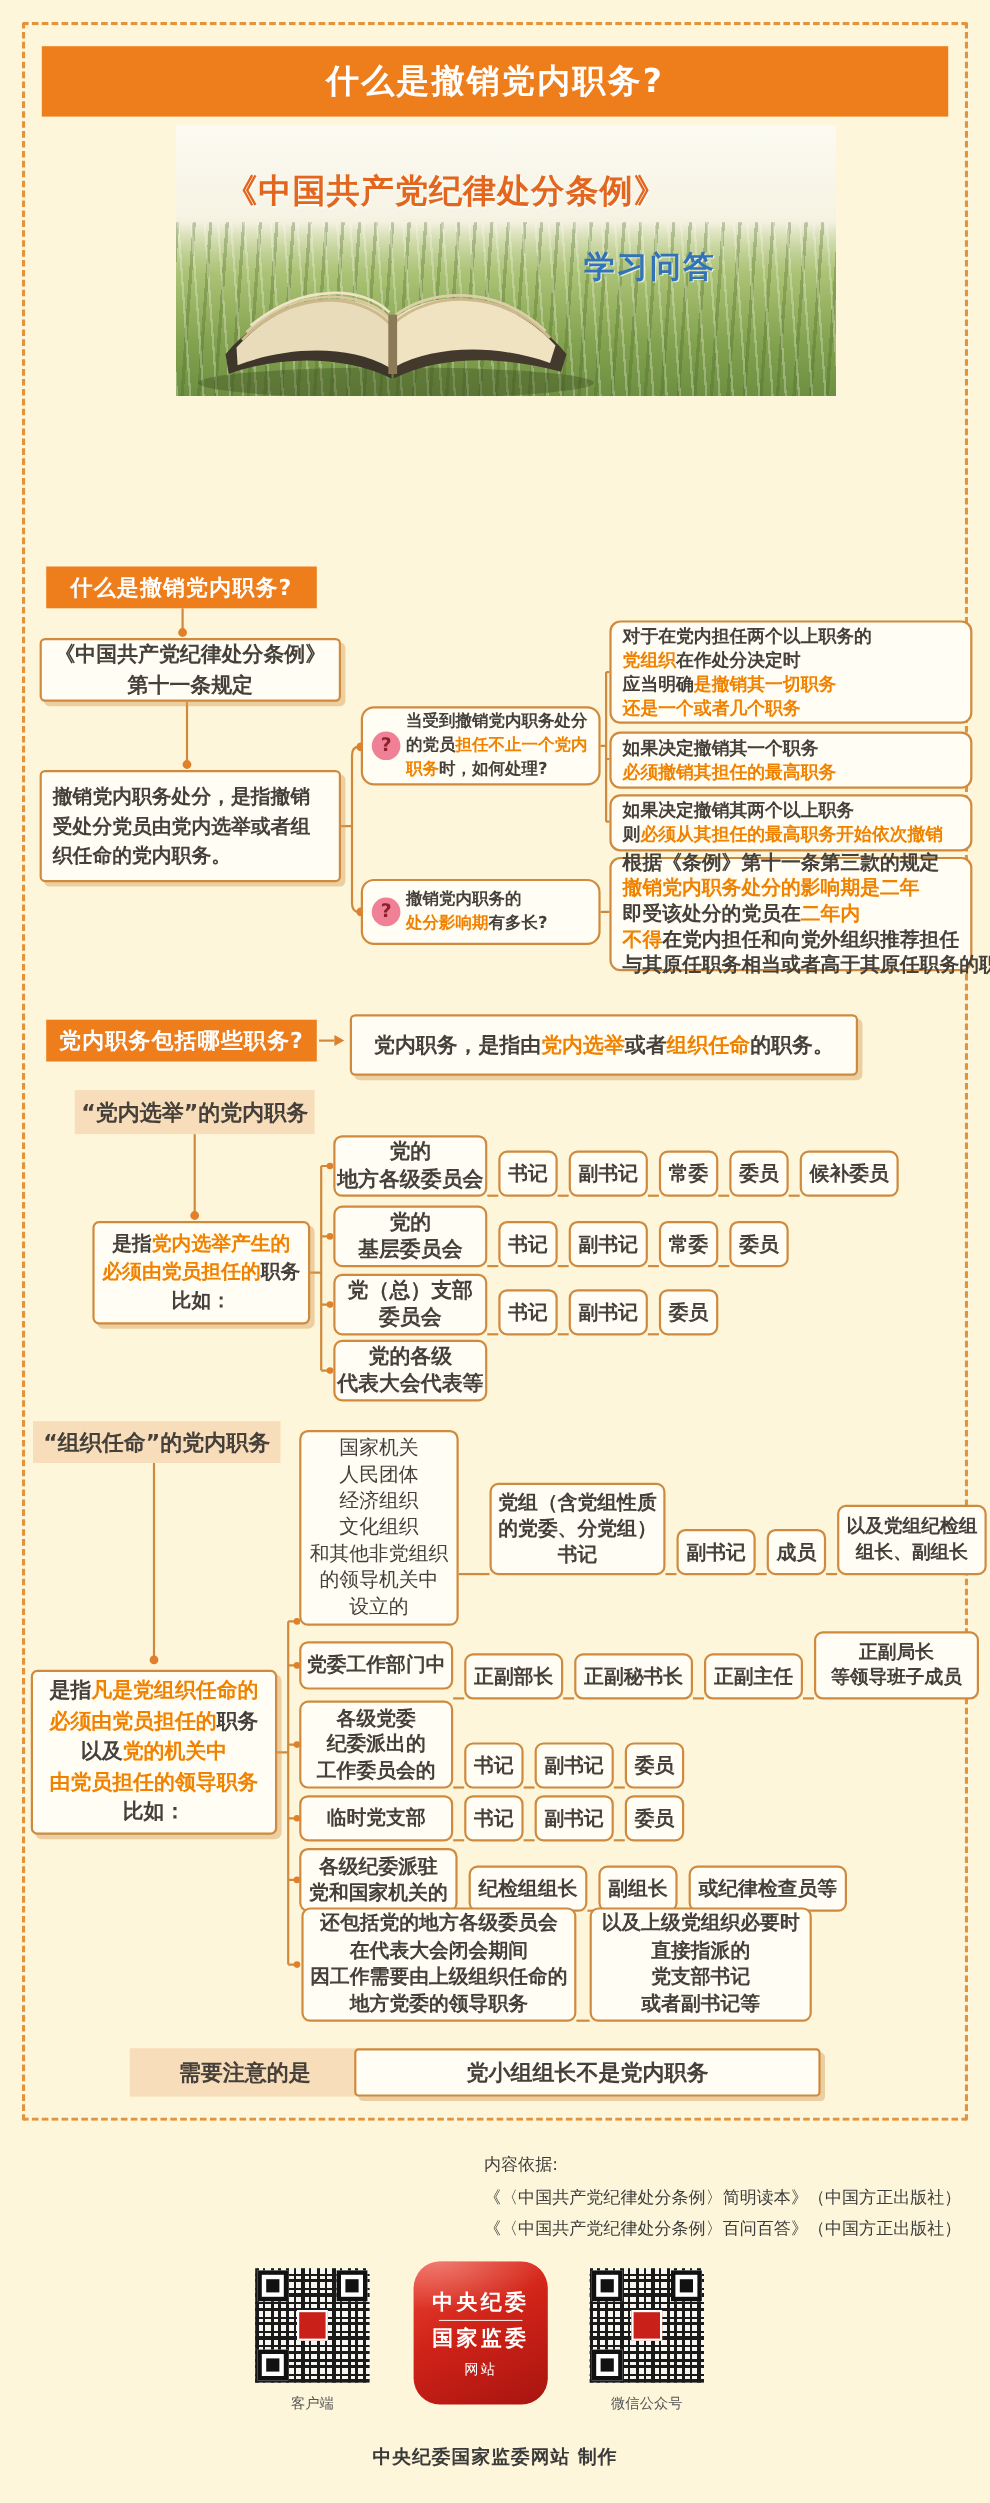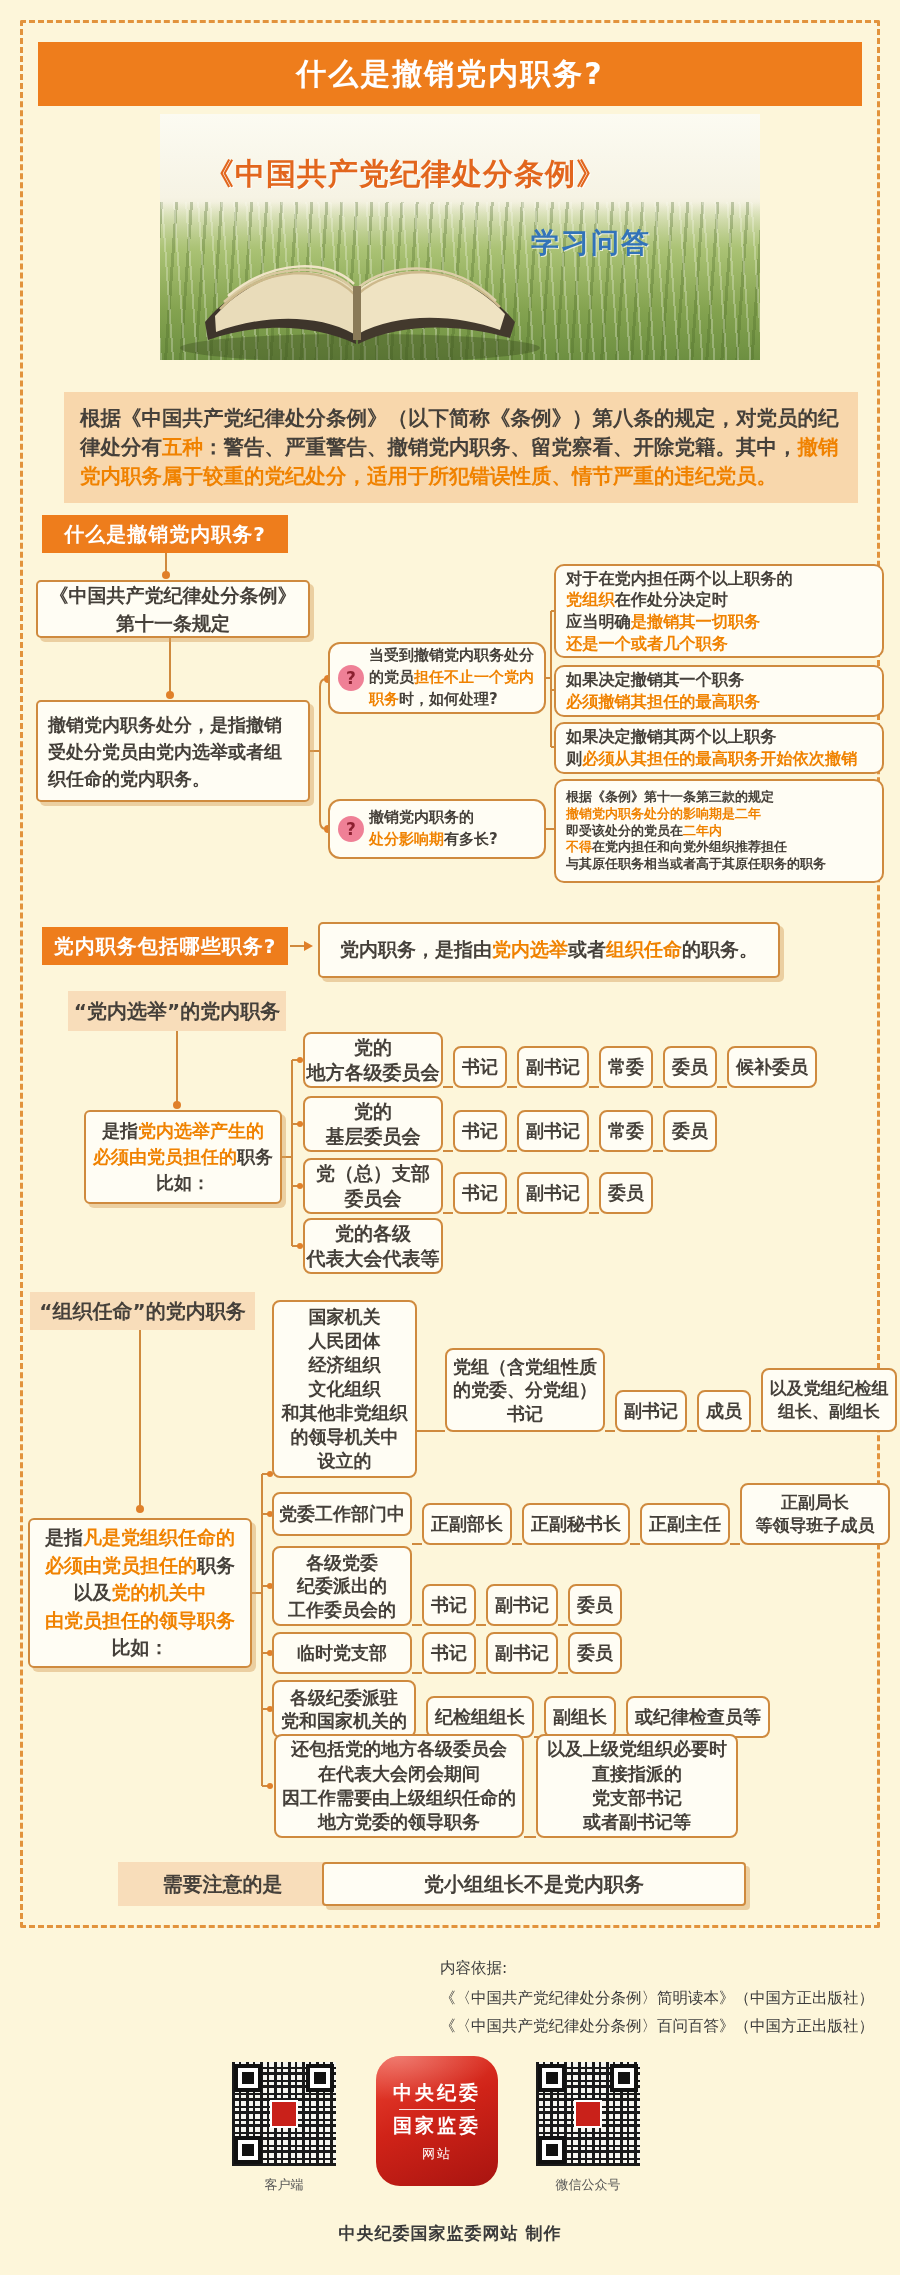--- a/index.html
+++ b/index.html
@@ -37,34 +37,34 @@
   .reg{border-radius:5px;font-size:19px;font-weight:bold;line-height:1.5;}
   .defbox{border-radius:5px;font-size:18px;font-weight:bold;line-height:1.5;padding:9px 10px;}
   .qbox{border-radius:12px;display:flex;align-items:center;gap:5px;padding:6px 8px;font-size:15px;font-weight:bold;line-height:1.45;}
   .qicon{flex:0 0 auto;width:26px;height:26px;border-radius:50%;background:#ef8096;color:#8c2030;
     display:flex;align-items:center;justify-content:center;font-size:17px;font-weight:bold;position:relative;}
   .qicon::after{content:"";position:absolute;left:2px;bottom:-3px;width:0;height:0;
     border:5px solid transparent;border-top-color:#ef8096;transform:rotate(25deg);}
   .qtext{white-space:normal;}
   .abox{border-radius:10px;font-size:16.2px;font-weight:bold;line-height:1.33;padding:7px 10px;
     display:flex;flex-direction:column;justify-content:center;}
-  .abox.tight{font-size:13px;line-height:1.3;}
+  .abox.tight{font-size:18px;line-height:1.3;}
   .abox div{white-space:nowrap;}
   
   .row{position:absolute;display:flex;align-items:flex-end;}
   .lk{flex:0 0 10px;width:10px;height:0;border-top:2px solid #cf8a3e;}
   .lk.w28{flex-basis:28px;width:28px;}
   .lk.w12{flex-basis:12px;width:12px;}
   .org{border-radius:8px;font-size:19px;font-weight:bold;line-height:1.3;height:100%;
     display:flex;flex-direction:column;align-items:center;justify-content:center;text-align:center;flex:0 0 auto;}
   .org.f18{font-size:18px;}
   .chip{border-radius:8px;font-size:18px;font-weight:bold;padding:7px 7px;white-space:nowrap;flex:0 0 auto;}
   .crit{position:absolute;border-radius:6px;font-weight:bold;text-align:center;
     display:flex;flex-direction:column;justify-content:center;}
-  .tallbox{position:absolute;border-radius:8px;font-size:18px;font-weight:bold;line-height:24px;
+  .tallbox{position:absolute;border-radius:8px;font-size:18px;font-weight:normal;line-height:24px;
     display:flex;flex-direction:column;align-items:center;justify-content:center;text-align:center;}
   .tail2{border-radius:8px;font-size:17px;font-weight:bold;line-height:1.35;text-align:center;
     display:flex;flex-direction:column;justify-content:center;flex:0 0 auto;}
   
   .basis{position:absolute;font-size:15.5px;color:#3c3c3c;font-weight:500;white-space:nowrap;}
   .qr{position:absolute;width:104px;height:104px;background:
       repeating-linear-gradient(0deg,#1a1a1a 0 3px,transparent 3px 6px,#1a1a1a 6px 8px,transparent 8px 13px),
       repeating-linear-gradient(90deg,#1a1a1a 0 3px,#f7f6f0 3px 7px,#1a1a1a 7px 9px,#f7f6f0 9px 14px);}
   .qr .f{position:absolute;width:20px;height:20px;border:4px solid #111;background:#fff;}
   .qr .f::after{content:"";position:absolute;inset:4px;background:#111;}
@@ -138,21 +138,20 @@
       <path d="M68 86 C115 47 170 50 194 74" stroke="#efe4c6" stroke-width="2.5" fill="none"></path>
       <path d="M345 104 C298 53 232 52 198 80 L198 124 C238 102 296 104 340 120 Z" fill="#efe3c2"></path>
       <path d="M340 97 C295 51 230 55 198 84" stroke="#cdb98c" stroke-width="2.5" fill="none"></path>
       <path d="M336 91 C292 48 228 52 198 78" stroke="#dccfa8" stroke-width="2.5" fill="none"></path>
       <rect x="193" y="76" width="8" height="54" fill="#8a7a58"></rect>
     </svg>
     <div class="hero-title">《中国共产党纪律处分条例》</div>
     <div class="hero-sub">学习问答</div>
   </div>
 
-  <div class="intro"><span>根据《中国共产党纪律处分条例》（以下简称《条例》）第八条的规定，对党员的纪律处分有</span><span class="o">五种</span><span>：警告、严重警告、撤销党内职务、留党察看、开除党籍。其中，</span><span class="o">撤销党内职务属于较重的党纪处分，适用于所犯错误性质、情节严重的违纪党员。</span></div>
 
   <div class="tab" style="left:42px;top:515px;width:246px;height:38px">什么是撤销党内职务?</div>
 
   <div class="bx sh reg cen abs" style="left:36px;top:580px;width:274px;height:58px">
     <div>《中国共产党纪律处分条例》</div>
     <div>第十一条规定</div>
   </div>
 
   <div class="bx sh defbox abs" style="left:36px;top:700px;width:274px;height:102px">
     <span>撤销党内职务处分，是指撤销受处分党员由党内选举或者组织任命的党内职务。</span>

